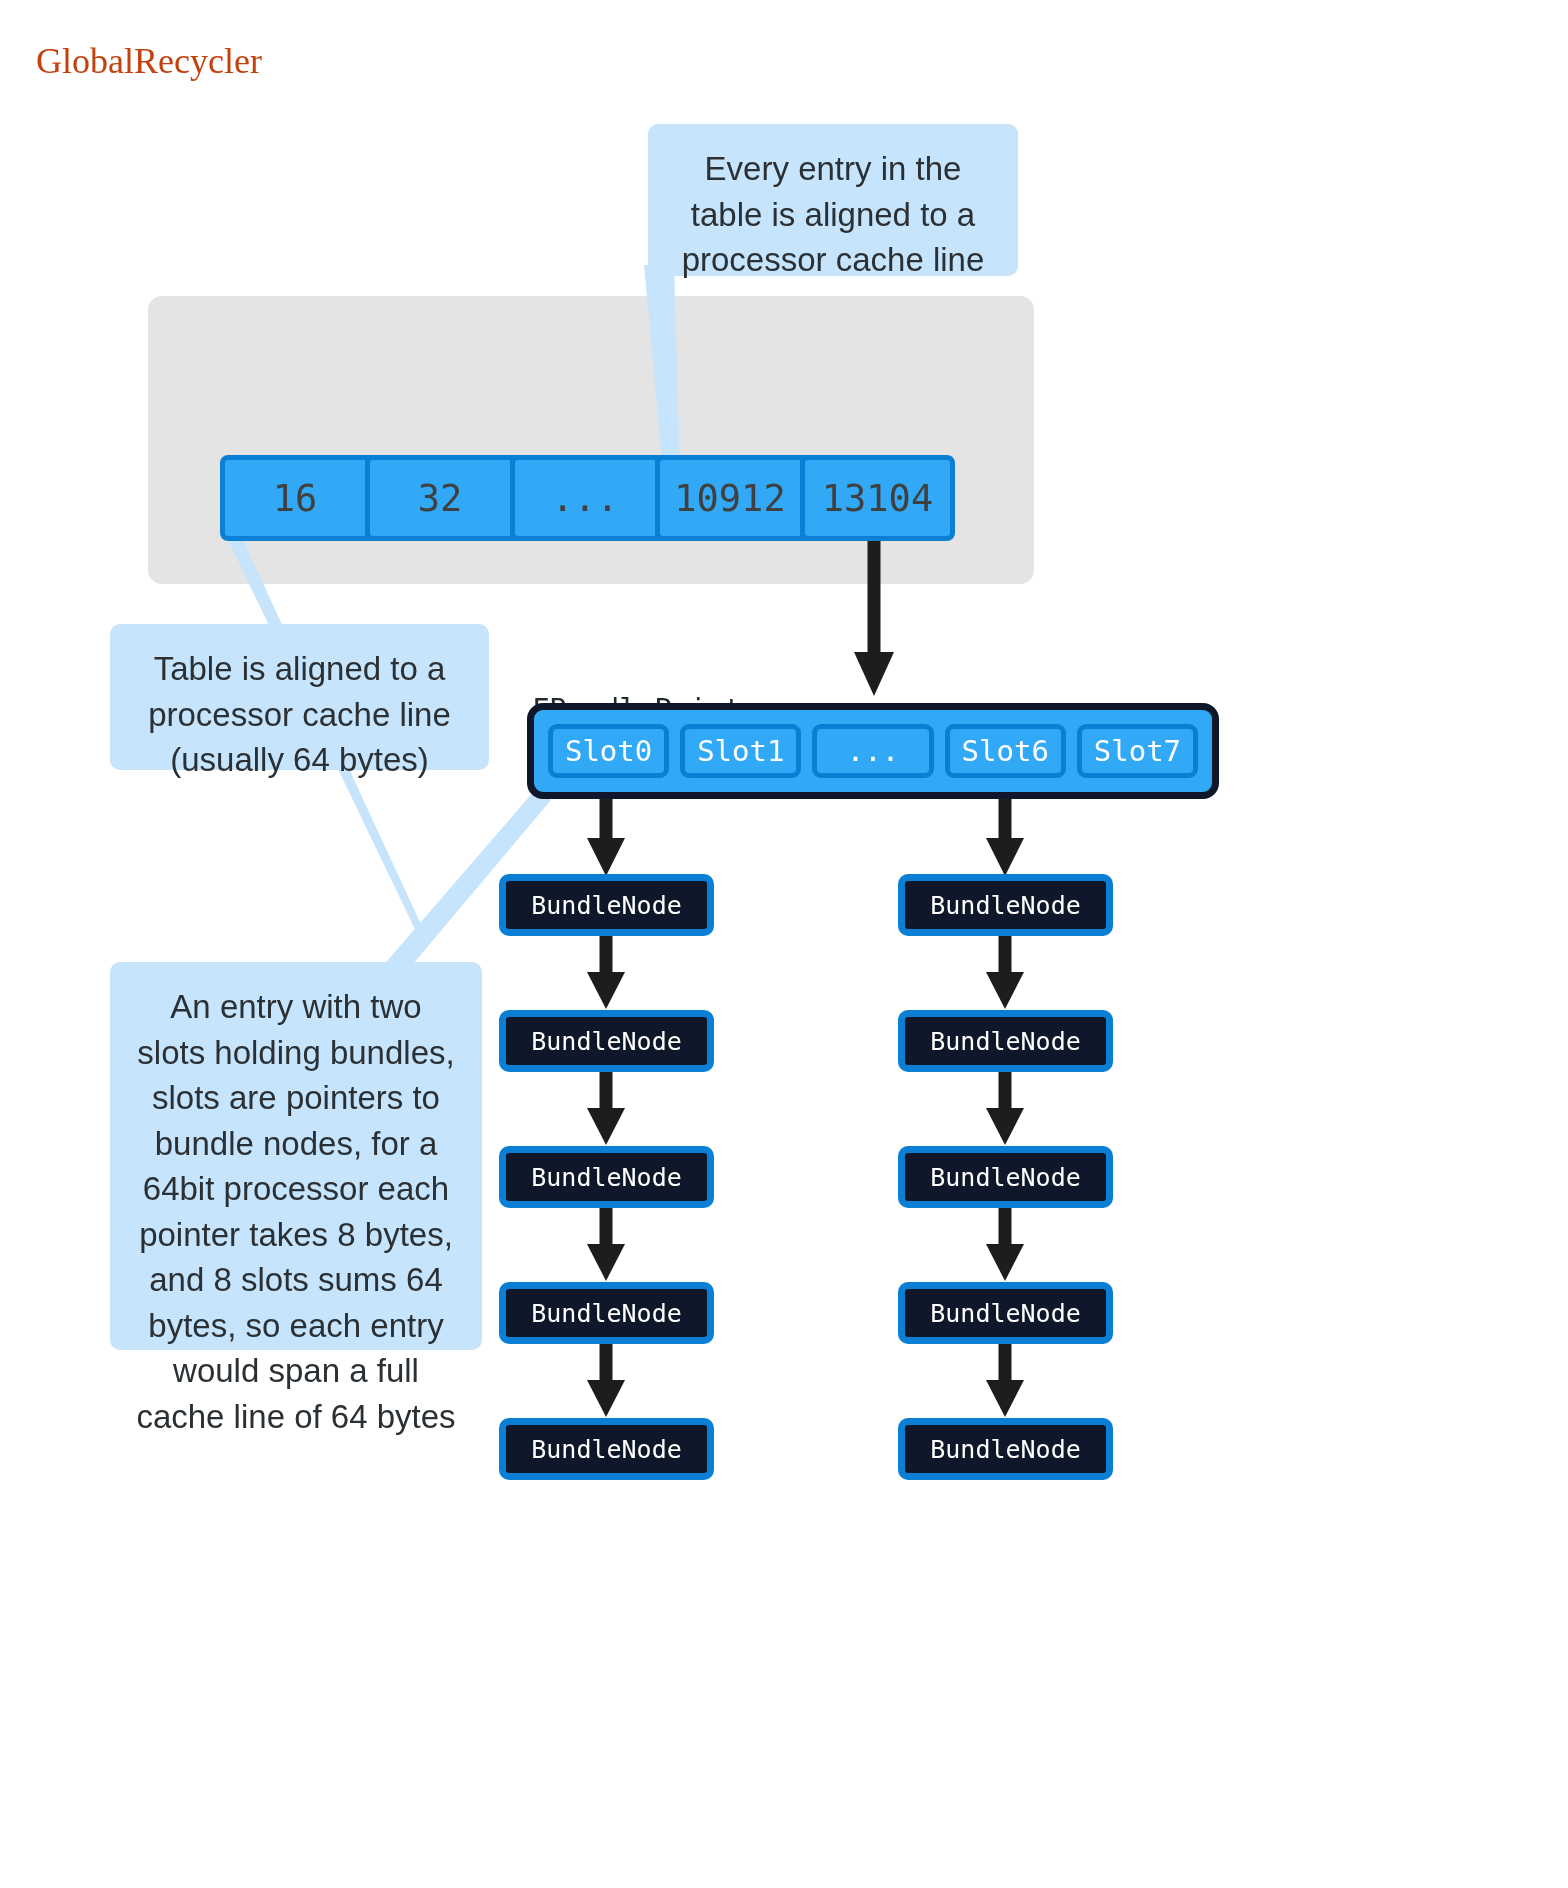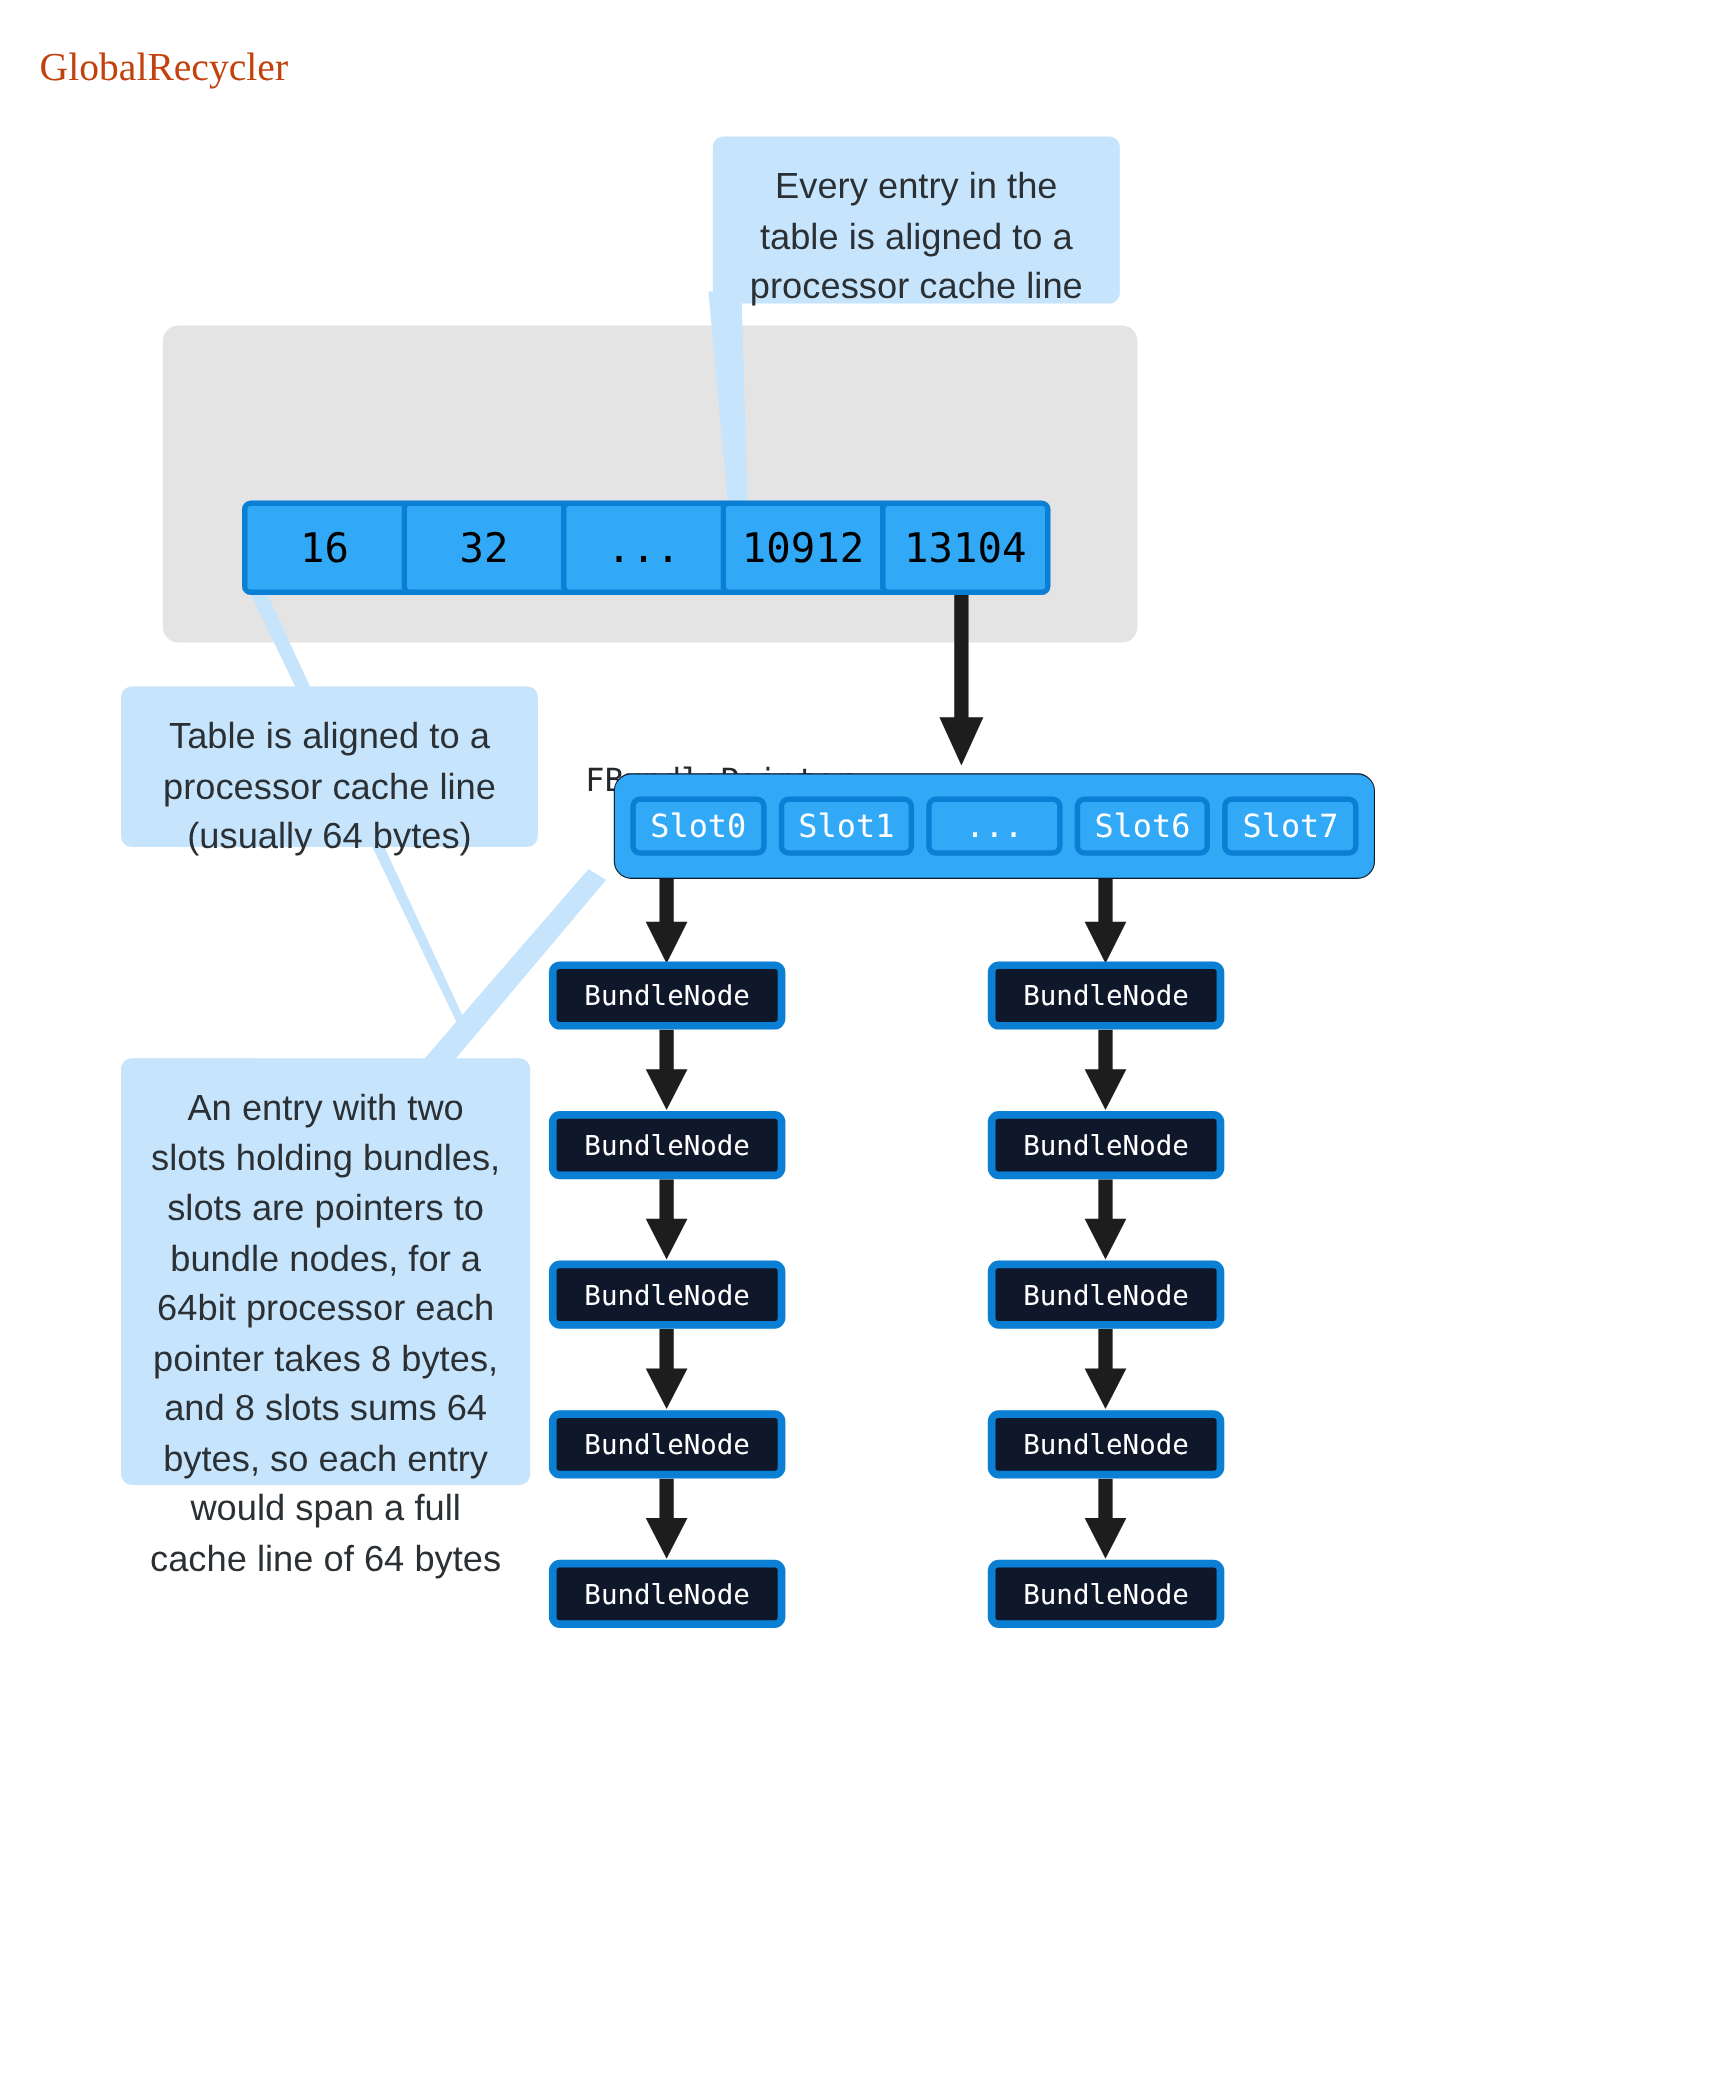--- a/index.html
+++ b/index.html
@@ -75,21 +75,21 @@
     top: 455px;
     display: flex;
     background: #0b7fd4;
     border: 5px solid #0b7fd4;
     border-radius: 8px;
     z-index: 5;
     box-sizing: border-box;
   }
   .recycler-cell {
     background: #32a9f6;
-    color: #000000;
+    color: #404040;
     font-family: "DejaVu Sans Mono", monospace;
     font-size: 37px;
     height: 76px;
     display: flex;
     align-items: center;
     justify-content: center;
     box-sizing: border-box;
     border-right: 5px solid #0b7fd4;
     border-radius: 3px;
   }
@@ -105,26 +105,26 @@
     font-family: "DejaVu Sans Mono", monospace;
     font-size: 29px;
     color: #26292c;
     white-space: nowrap;
     z-index: 5;
     margin-top: 24px;
   }
 
   #fbundlepointer-box {
     position: absolute;
-    left: 558px;
+    left: 527px;
     top: 703px;
     width: 692px;
     height: 96px;
     background: #32a9f6;
-    border: 1px solid #0f172a;
+    border: 7px solid #0f172a;
     border-radius: 16px;
     box-sizing: border-box;
     display: flex;
     align-items: center;
     gap: 11px;
     padding: 0 14px;
     z-index: 5;
   }
   .slot-cell {
     background: #32a9f6;

